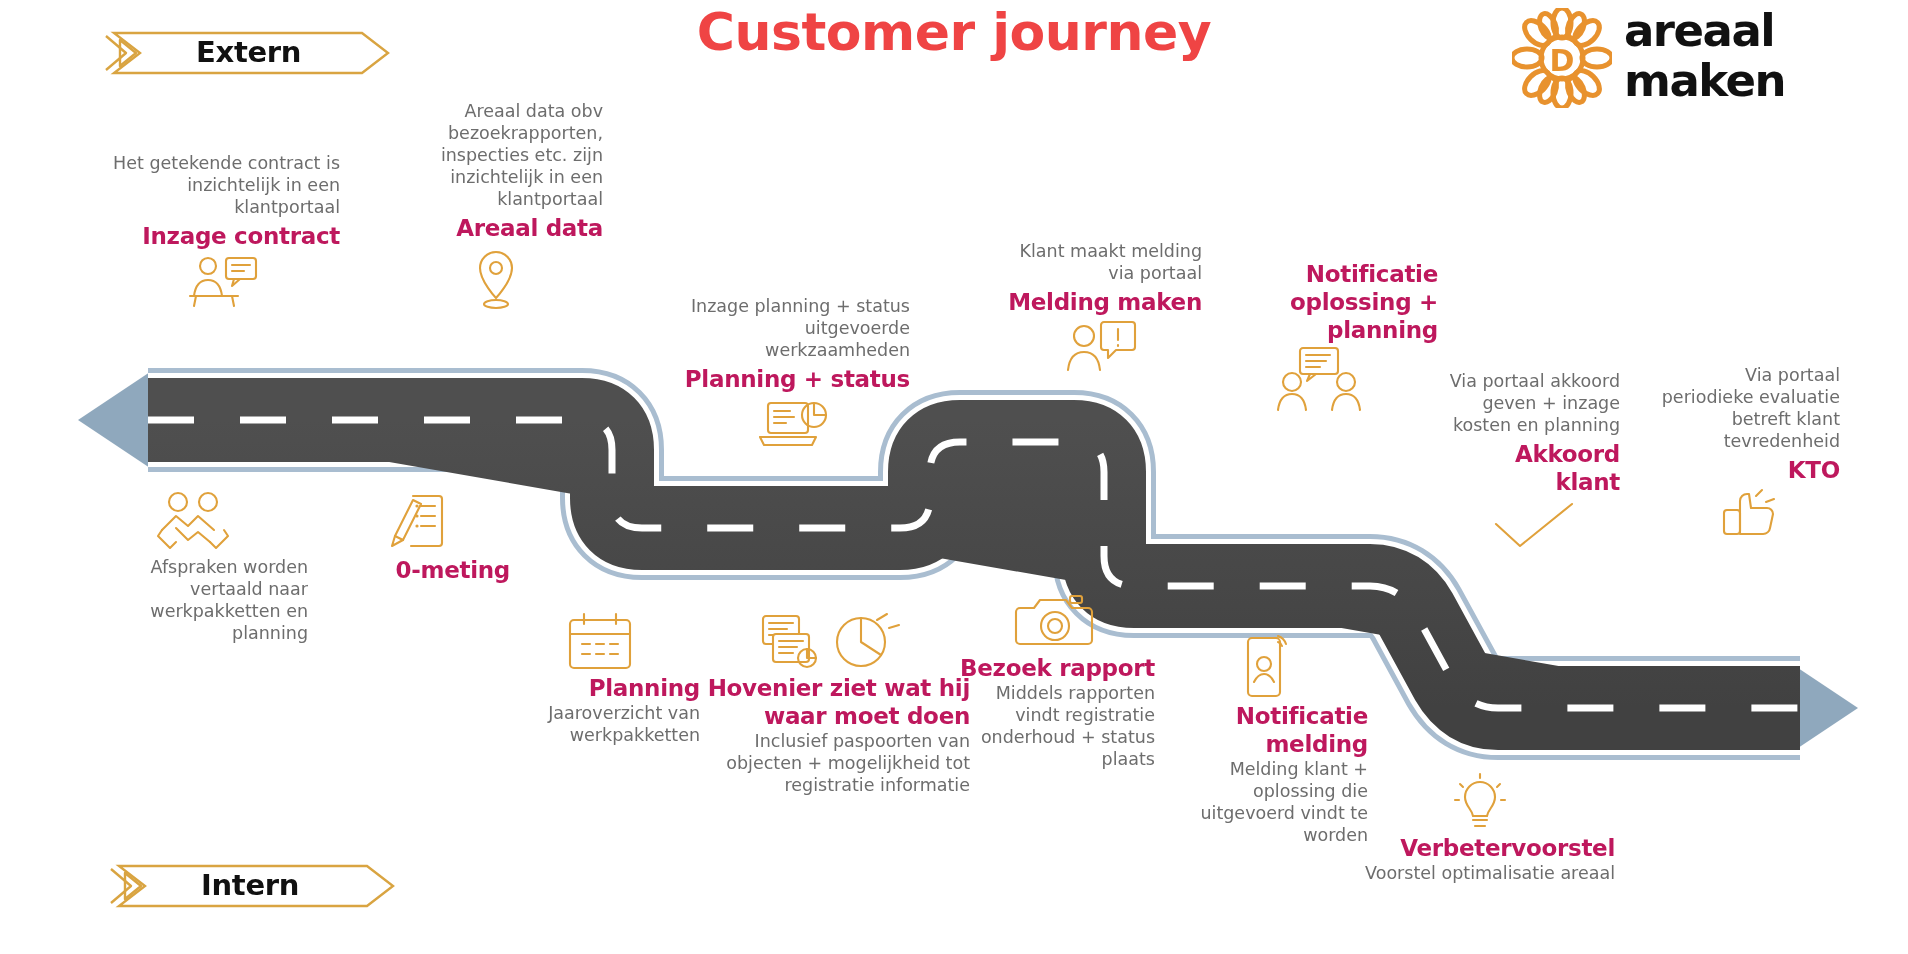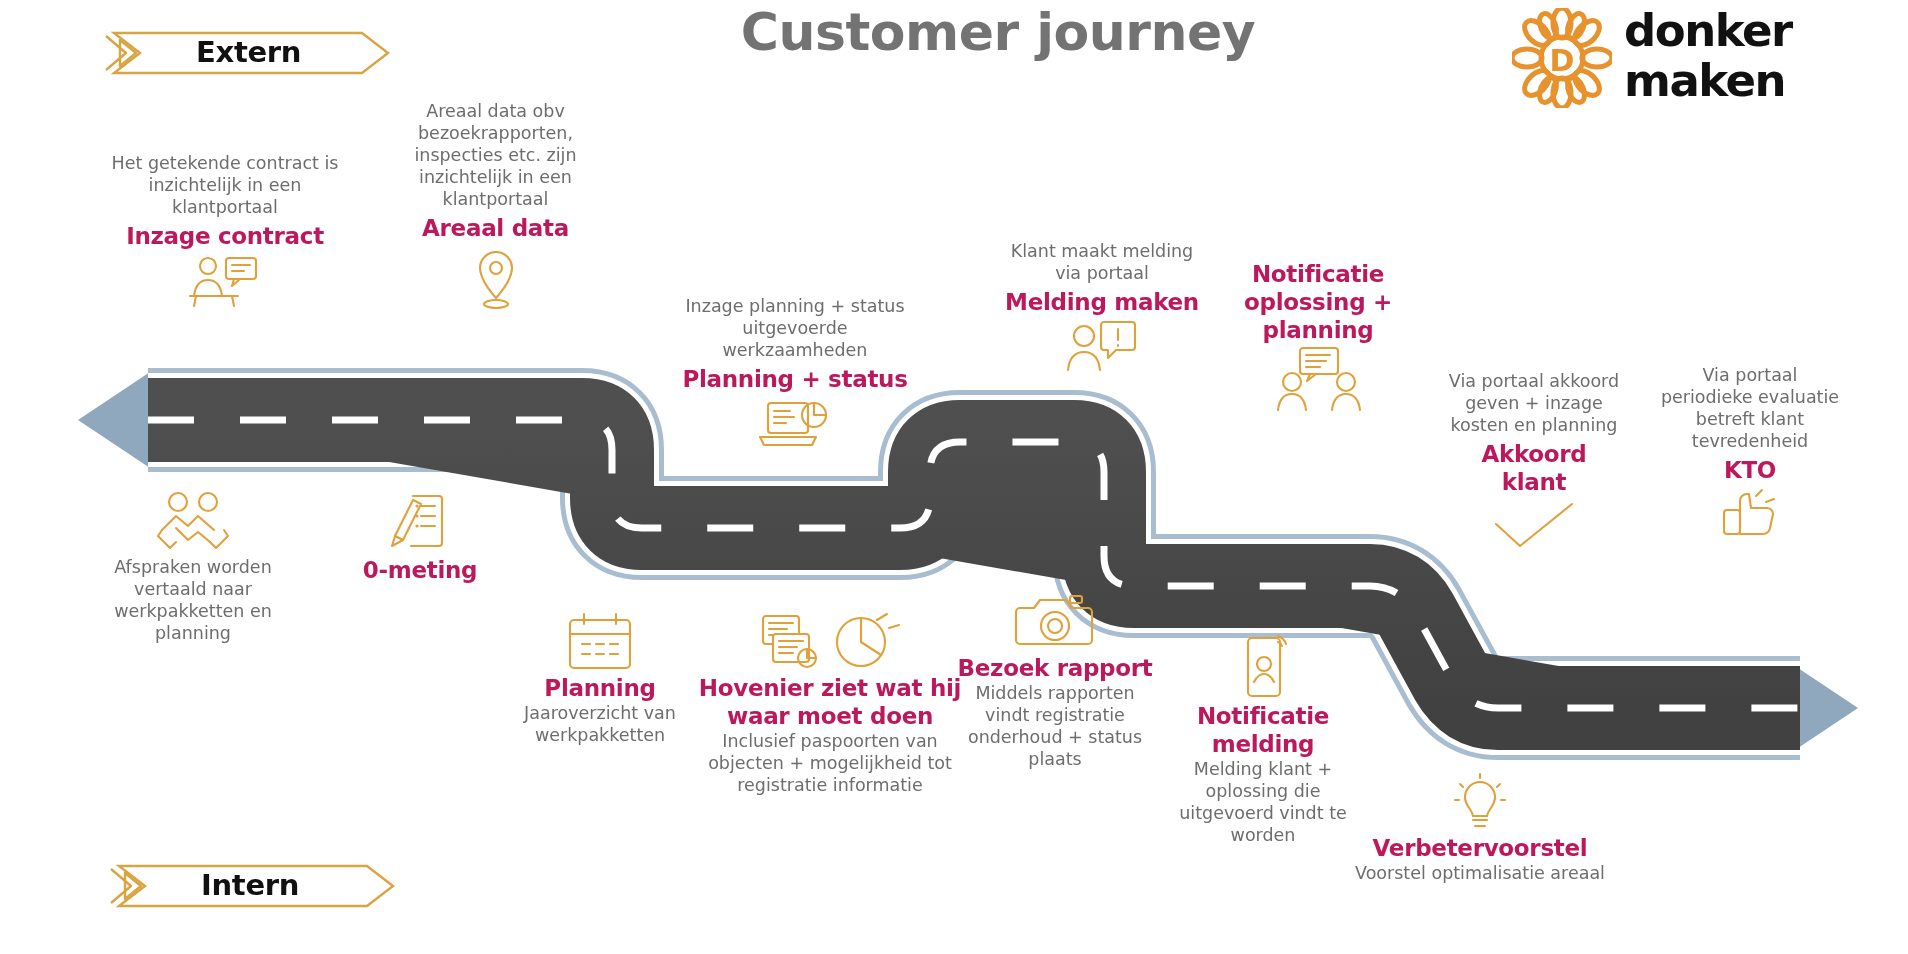--- a/index.html
+++ b/index.html
@@ -6,22 +6,22 @@
   body{
     width:1908px;height:954px;position:relative;overflow:hidden;
     font-family:"Liberation Sans", sans-serif;
     color:#5a5a5a;
   }
   .stage{position:absolute;left:0;top:0;width:1908px;height:954px;}
   #road-svg{position:absolute;left:0;top:0;width:1908px;height:954px;pointer-events:none;}
 
   
   .title{
-    position:absolute;left:688px;top:2px;width:620px;text-align:center;
-    font-size:52px;font-weight:bold;color:#737373;letter-spacing:-0.5px;
+    position:absolute;left:644px;top:2px;width:620px;text-align:center;
+    font-size:52px;font-weight:bold;color:#ef4444;letter-spacing:-0.5px;
     font-family:"DejaVu Sans", sans-serif;
   }
 
   
   .logo{position:absolute;left:1512px;top:4px;width:380px;height:108px;}
   .logo-mark{position:absolute;left:0;top:4px;width:100px;height:100px;}
   .logo-words{position:absolute;left:112px;top:2px;width:268px;
     font-family:"DejaVu Sans", sans-serif;font-weight:bold;color:#111;
     font-size:45px;line-height:50px;letter-spacing:-1.5px;}
 
@@ -30,21 +30,21 @@
   .banner svg{position:absolute;left:0;top:0;}
   .banner .banner-label{
     position:absolute;left:60px;top:5px;
     font-size:29px;font-weight:bold;color:#111;
     font-family:"DejaVu Sans", sans-serif;letter-spacing:-0.3px;margin-left:36px;
   }
   #banner-extern{left:100px;top:30px;width:290px;}
   #banner-intern{left:105px;top:863px;width:290px;}
 
   
-  .step{position:absolute;text-align:center;}
+  .step{position:absolute;text-align:right;}
   .step .desc{
     font-size:17.5px;line-height:22px;color:#6d6d6d;
     font-family:"DejaVu Sans", sans-serif;
   }
   .step .head{
     font-size:23px;line-height:28px;font-weight:bold;color:#be185d;
     font-family:"DejaVu Sans", sans-serif;letter-spacing:-0.3px;
   }
   .step .icon{display:block;margin:2px auto 0 auto;}
   .step .gap{height:4px;}
@@ -109,21 +109,21 @@
           <ellipse cx="36" cy="18" rx="7.5" ry="13" transform="rotate(-22 36 18)"></ellipse>
           <ellipse cx="64" cy="18" rx="7.5" ry="13" transform="rotate(22 64 18)"></ellipse>
           <ellipse cx="36" cy="82" rx="7.5" ry="13" transform="rotate(22 36 82)"></ellipse>
           <ellipse cx="64" cy="82" rx="7.5" ry="13" transform="rotate(-22 64 82)"></ellipse>
           <circle cx="50" cy="50" r="21"></circle>
         </g>
       </g>
       <text x="50" y="63" text-anchor="middle" font-family="DejaVu Sans, sans-serif" font-size="30" font-weight="bold" fill="#E8922E">D</text>
     </svg>
     <div class="logo-words">
-      <div>donker</div>
+      <div>areaal</div>
       <div>maken</div>
     </div>
   </div>
 
   <div class="banner" id="banner-extern">
     <svg width="290" height="46" viewBox="0 0 290 46">
       <path d="M 14 3 L 262 3 L 288 23 L 262 43 L 14 43 L 40 23 Z" fill="none" stroke="#D9A441" stroke-width="2.4"></path>
       <path d="M 6 6 L 26 23 L 6 40" fill="none" stroke="#D9A441" stroke-width="2.4" stroke-linejoin="round"></path>
       <path d="M 20 10 L 36 23 L 20 36 Z" fill="none" stroke="#D9A441" stroke-width="2.4" stroke-linejoin="round"></path>
     </svg>

